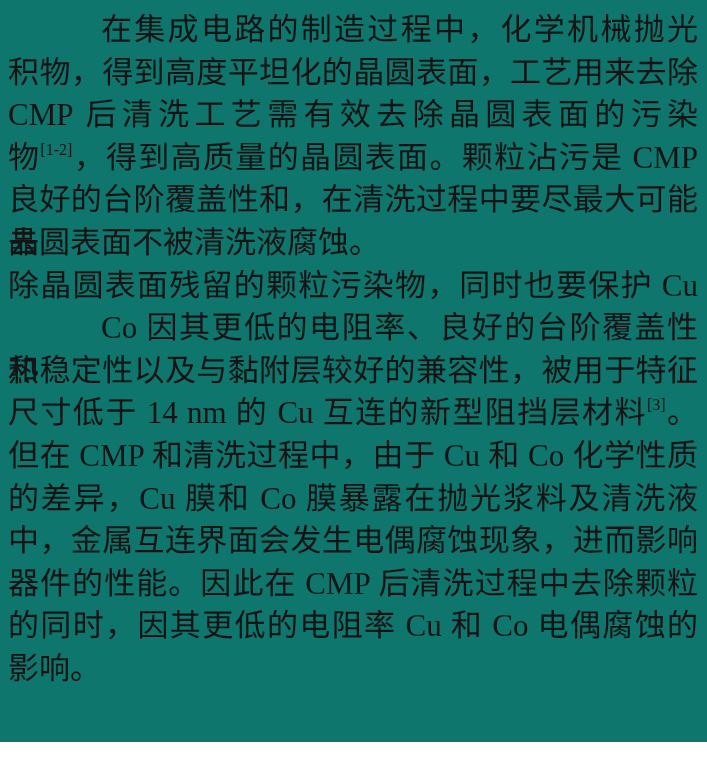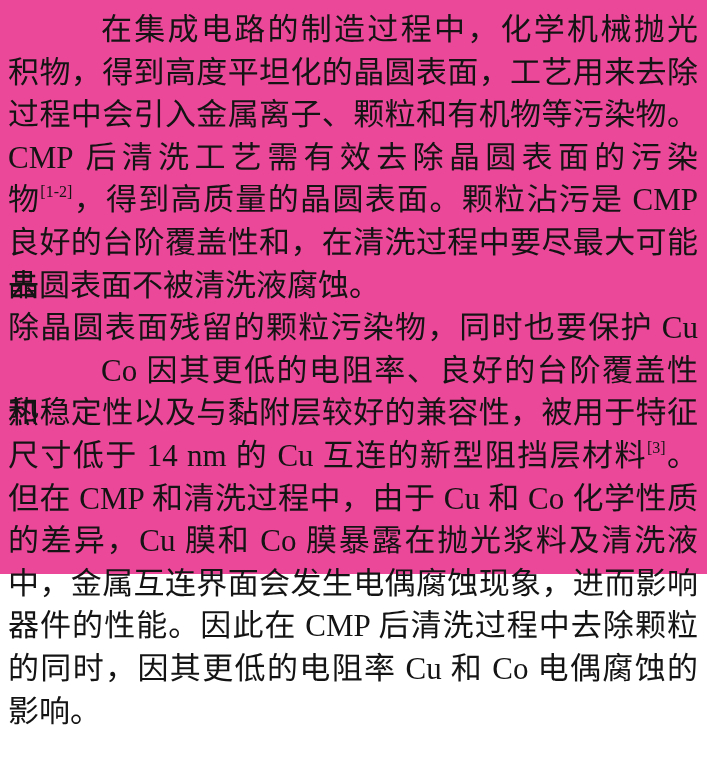--- a/index.html
+++ b/index.html
@@ -8,23 +8,23 @@
     background: #ffffff;
   }
   body {
     width: 707px;
     height: 767px;
     overflow: hidden;
   }
   .page {
     box-sizing: border-box;
     width: 707px;
-    height: 574px;
+    height: 742px;
     padding: 9px 9px 0 8px;
-    background: #ec4899;
+    background: #0f766e;
     color: #141414;
     font-family: "Liberation Serif", "DejaVu Serif", serif;
     font-size: 31px;
     line-height: 42.6px;
   }
   .paragraph {
     margin: 0;
   }
   .line {
     text-align: justify;
@@ -48,21 +48,20 @@
   }
 </style>
 </head>
 <body>
 
 <div class="page">
   <div>
       <div class="paragraph">
         <div class="line indent">在集成电路的制造过程中，化学机械抛光</div>
         <div class="line">积物，得到高度平坦化的晶圆表面，工艺用来去除</div>
-        <div class="line">过程中会引入金属离子、颗粒和有机物等污染物。</div>
         <div class="line">CMP 后清洗工艺需有效去除晶圆表面的污染</div>
         <div class="line">物<sup class="cite">[1-2]</sup>，得到高质量的晶圆表面。颗粒沾污是 CMP</div>
         <div class="line">良好的台阶覆盖性和，在清洗过程中要尽最大可能去</div>
         <div class="line flush">晶圆表面不被清洗液腐蚀。</div>
         <div class="line">除晶圆表面残留的颗粒污染物，同时也要保护 Cu</div>
       </div>
       <div class="paragraph">
         <div class="line indent">Co 因其更低的电阻率、良好的台阶覆盖性和</div>
         <div class="line">热稳定性以及与黏附层较好的兼容性，被用于特征</div>
         <div class="line">尺寸低于 14 nm 的 Cu 互连的新型阻挡层材料<sup class="cite">[3]</sup>。</div>

